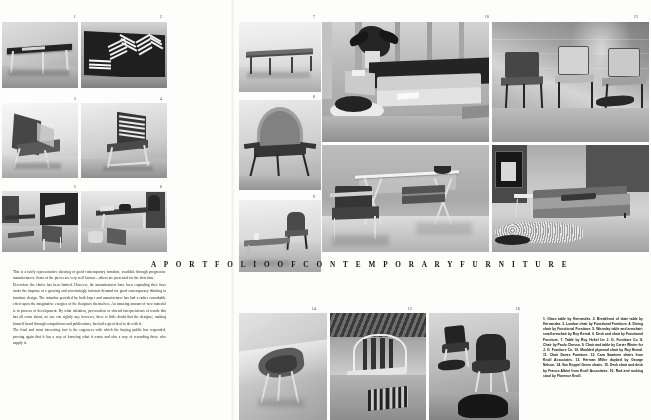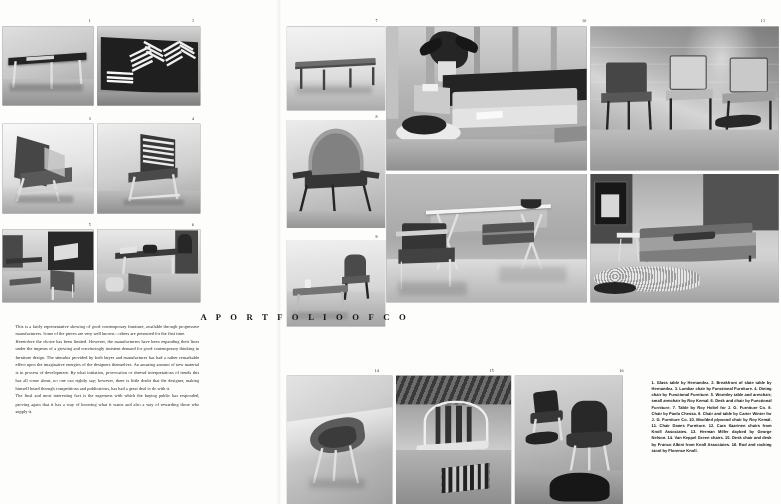--- a/index.html
+++ b/index.html
@@ -52,21 +52,21 @@
     align-items: center;
   }
   .hl-seg {
     font-family: "Liberation Serif", serif;
     font-weight: bold;
     font-size: 7.2px;
     letter-spacing: 3.1px;
     color: #141414;
     white-space: nowrap;
   }
-  #hl-left  { position: absolute; left: 167px; }
+  #hl-left  { position: absolute; left: 151px; }
   #hl-right { position: absolute; left: 330px; }
 
   
   #bodytext {
     position: absolute;
     left: 13px; top: 269px;
     width: 153px;
   }
   #bodytext p {
     font-family: "Liberation Serif", serif;
@@ -428,20 +428,21 @@
       <div class="legL" style="left:52%; top:54%; width:1.8px; height:26%; transform:rotate(10deg);"></div>
       <div class="legL" style="left:84%; top:54%; width:1.8px; height:26%; transform:rotate(-10deg);"></div>
       <div class="legL" style="left:68%; top:56%; width:1.8px; height:22%;"></div>
       <div class="floor" style="height:26%; background:linear-gradient(180deg,#a8a8a5,#84847f);"></div>
       <div class="shape" style="left:32%; top:76%; width:56%; height:22%; background:#1f1f21; border-radius:46% 46% 24% 24%;"></div>
     </div>
   </div>
 
   <div id="headline">
     <span id="hl-left" class="hl-seg">A   P O R T F O L I O   O F   C O</span>
+    <span id="hl-right" class="hl-seg">N T E M P O R A R Y   F U R N I T U R E</span>
   </div>
 
   <div id="bodytext">
     <p>This is a fairly representative showing of good contemporary furniture, available through progressive manufacturers. Some of the pieces are very well known—others are presented for the first time.</p>
     <p>Heretofore the choice has been limited. However, the manufacturers have been expanding their lines under the impetus of a growing and convincingly insistent demand for good contemporary thinking in furniture design. The stimulus provided by both buyer and manufacturer has had a rather remarkable effect upon the imaginative energies of the designers themselves. An amazing amount of new material is in process of development. By what initiation, provocation or shrewd interpretations of trends this has all come about, no one can rightly say; however, there is little doubt that the designer, making himself heard through competitions and publications, has had a great deal to do with it.</p>
     <p>The final and most interesting fact is the eagerness with which the buying public has responded, proving again that it has a way of knowing what it wants and also a way of rewarding those who supply it.</p>
   </div>
 
   <div id="captions">
     <p>1. Glass table by Hernandez. 2. Breakfront of slate table by Hernandez. 3. Lumbar chair by Functional Furniture. 4. Dining chair by Functional Furniture. 5. Wormley table and armchair; small armchair by Roy Kemal. 6. Desk and chair by Functional Furniture. 7. Table by Roy Holtel for J. G. Furniture Co. 8. Chair by Paolo Chessa. 9. Chair and table by Carter Winter for J. G. Furniture Co. 10. Moulded plywood chair by Roy Kemal. 11. Chair Danes Furniture. 12. Cara Saarinen chairs from Knoll Associates. 13. Herman Miller daybed by George Nelson. 14. Van Keppel Green chairs. 15. Desk chair and desk by Franco Albini from Knoll Associates. 16. Rod and rocking stool by Florence Knoll.</p>

